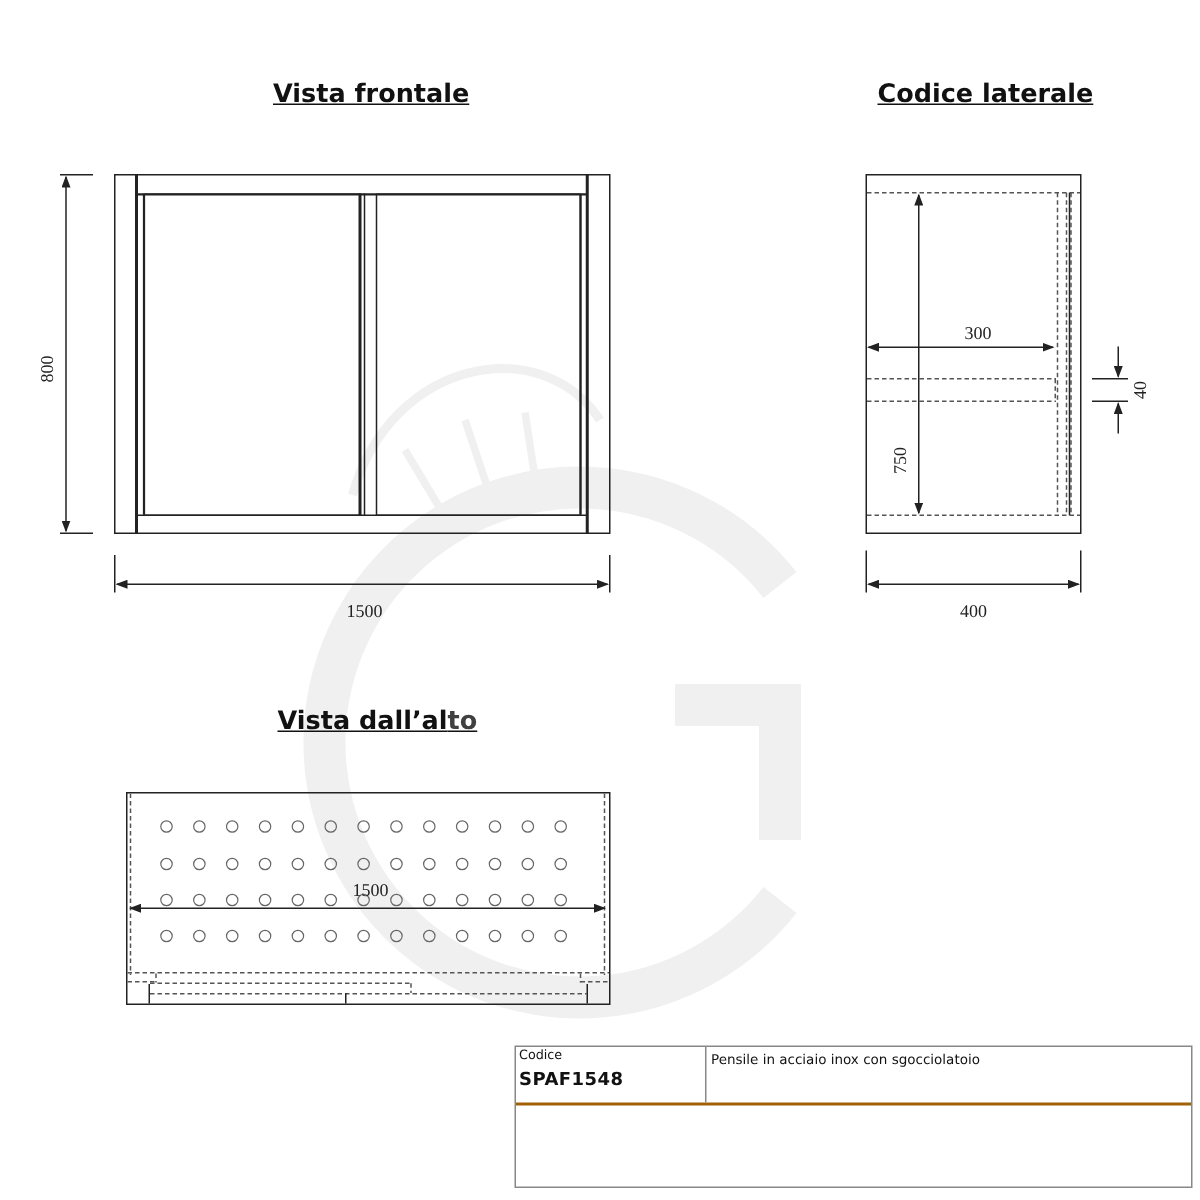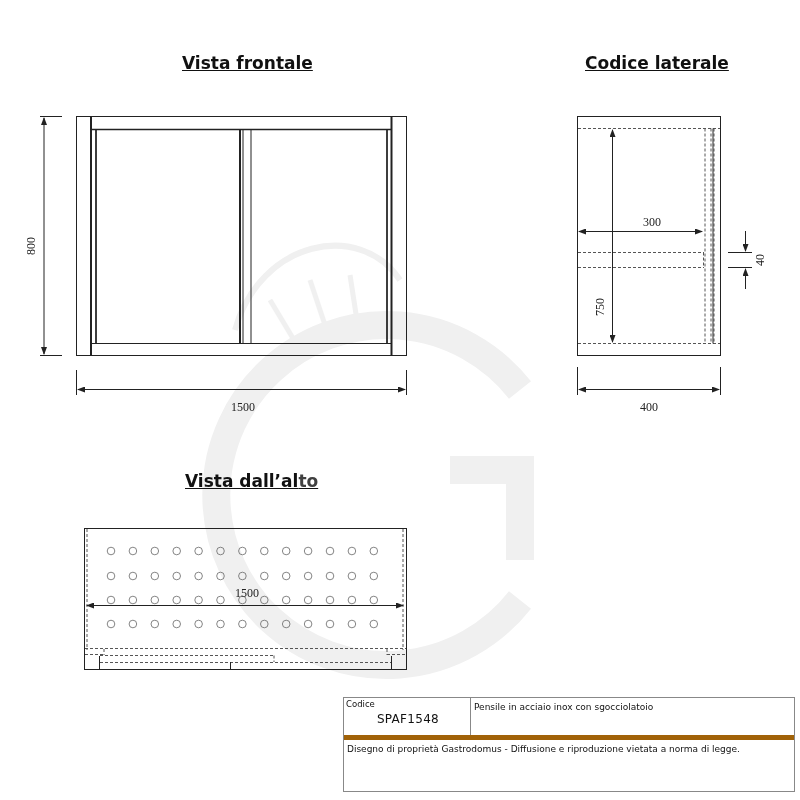--- a/index.html
+++ b/index.html
@@ -5,25 +5,25 @@
   html, body { margin: 0; padding: 0; background: #ffffff; }
   body { width: 800px; height: 800px; position: relative; overflow: hidden; font-family: "DejaVu Sans", sans-serif; }
   .title { position: absolute; font-weight: bold; font-size: 17px; color: #111; font-family: "DejaVu Sans", sans-serif; white-space: nowrap; text-decoration: underline; }
   svg.drawing { position: absolute; left: 0; top: 0; }
   .dim { font-family: "Liberation Serif", serif; font-size: 12px; fill: #222; }
   .titleblock { position: absolute; left: 343px; top: 697px; width: 452px; height: 95px; border: 1px solid #888; box-sizing: border-box; font-family: "DejaVu Sans", sans-serif; color: #111; }
   .tb-logo-row { height: 37px; border-bottom: 1px solid #888; position: relative; }
   .tb-logo { position: absolute; left: 148px; top: 10px; font-family: "Liberation Serif", serif; font-size: 15px; letter-spacing: 0.5px; color: #222; }
   .tb-logo .big { font-size: 21px; }
   .tb-logo-icon { position: absolute; left: 145px; top: 2px; width: 10px; height: 10px; border: 1px solid #777; border-radius: 50%; }
-  .tb-mid { height: 37px; display: flex; border-bottom: 5px solid #a16207; }
+  .tb-mid { height: 37px; display: flex; border-bottom: 2px solid #a16207; }
   .tb-code { width: 127px; border-right: 1px solid #888; padding-left: 2px; box-sizing: border-box; }
   .tb-desc { flex: 1; padding-left: 3px; }
   .tb-label { font-size: 8.5px; margin-top: 1px; }
-  .tb-code-val { font-size: 12px; font-weight: normal; margin-top: 3px; letter-spacing: 0.3px; text-align: center; }
+  .tb-code-val { font-size: 12px; font-weight: bold; margin-top: 3px; letter-spacing: 0.3px; }
   .tb-desc-val { font-size: 9px; margin-top: 4px; }
   .tb-foot { font-size: 9px; padding: 4px 0 0 3px; }
 </style>
 </head>
 <body>
 
 <svg class="drawing" width="800" height="800" viewBox="0 0 800 800" xmlns="http://www.w3.org/2000/svg">
   <defs>
     <marker id="arr" markerWidth="8" markerHeight="6" refX="7" refY="3" orient="auto">
       <path d="M0,0 L8,3 L0,6 z" fill="#222"></path>
@@ -189,14 +189,13 @@
 <div class="titleblock">
   <div class="tb-mid">
     <div class="tb-code">
       <div class="tb-label">Codice</div>
       <div class="tb-code-val">SPAF1548</div>
     </div>
     <div class="tb-desc">
       <div class="tb-desc-val">Pensile in acciaio inox con sgocciolatoio</div>
     </div>
   </div>
-  <div class="tb-foot">Disegno di proprietà Gastrodomus - Diffusione e riproduzione vietata a norma di legge.</div>
 </div>
 
 </body></html>

